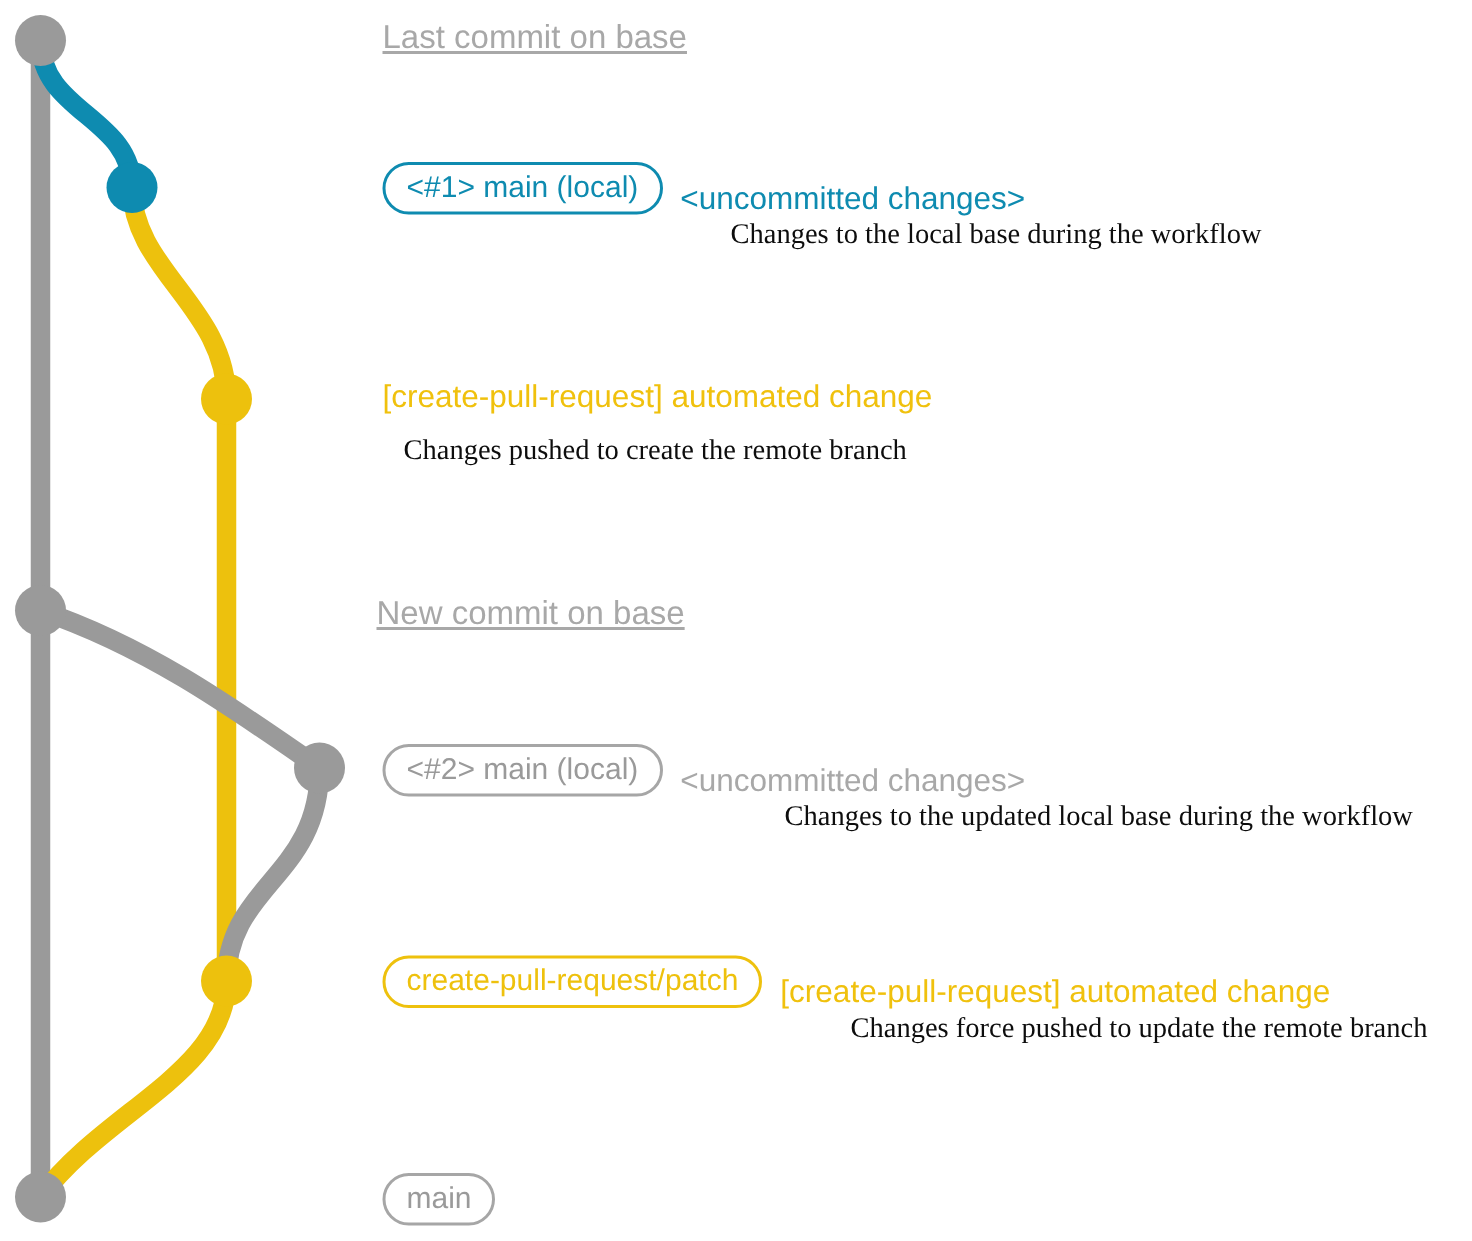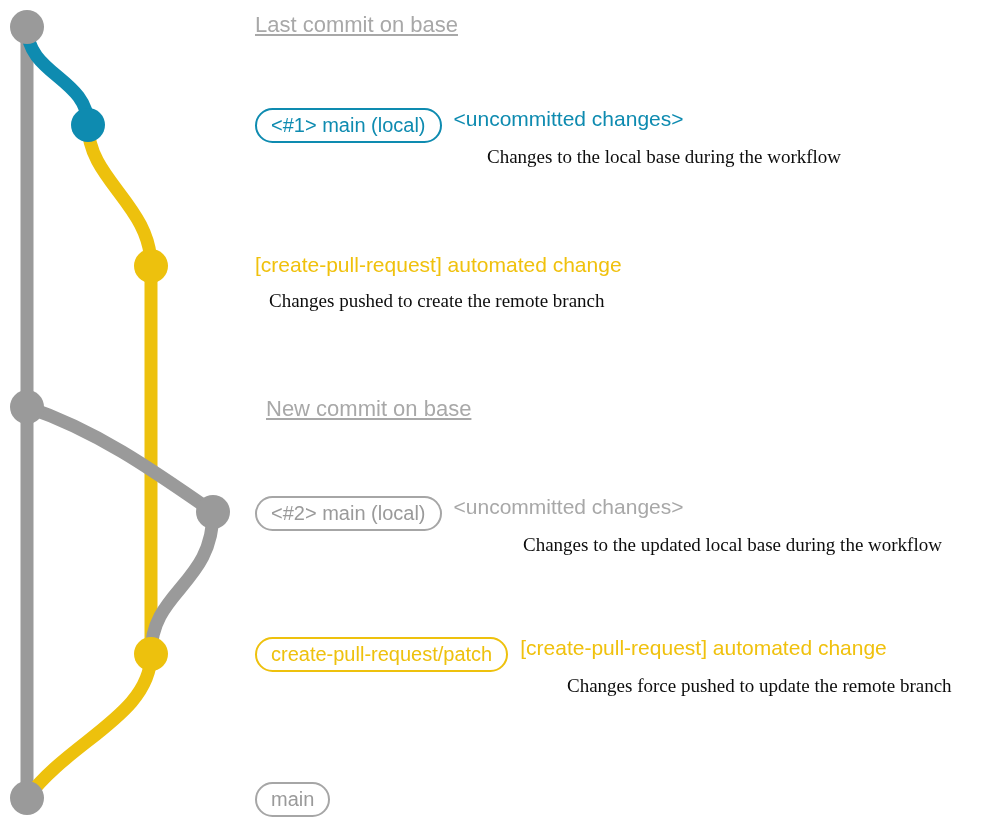--- a/index.html
+++ b/index.html
@@ -18,21 +18,21 @@
   #graph-svg {
     position: absolute;
     left: 0;
     top: 0;
     width: 981px;
     height: 827px;
   }
   .row {
     position: absolute;
     display: flex;
-    align-items: flex-start;
+    align-items: flex-end;
     white-space: nowrap;
   }
   .ref-pill {
     display: inline-block;
     border: 2px solid #999999;
     border-radius: 999px;
     padding: 5px 14px 6px 14px;
     font-size: 20px;
     line-height: 1;
     color: #999999;
@@ -108,21 +108,21 @@
   <span class="ref-pill teal">&lt;#1&gt; main (local)</span>
   <span class="subject teal">&lt;uncommitted changes&gt;</span>
 </div>
 <div class="note" style="left:487px; top:147px;">Changes to the local base during the workflow</div>
 
 <div class="row" style="left:255px; top:254px;">
   <span class="subject yellow nolead">[create-pull-request] automated change</span>
 </div>
 <div class="note" style="left:269px; top:291px;">Changes pushed to create the remote branch</div>
 
-<div class="plain-note" style="left:266px; top:398px;text-align:right;">New commit on base</div>
+<div class="plain-note" style="left:251px; top:398px;text-align:right;">New commit on base</div>
 
 <div class="row" style="left:255px; top:496px;">
   <span class="ref-pill gray">&lt;#2&gt; main (local)</span>
   <span class="subject gray">&lt;uncommitted changes&gt;</span>
 </div>
 <div class="note" style="left:487px; top:535px;margin-left:36px;">Changes to the updated local base during the workflow</div>
 
 <div class="row" style="left:255px; top:637px;">
   <span class="ref-pill yellow">create-pull-request/patch</span>
   <span class="subject yellow">[create-pull-request] automated change</span>

